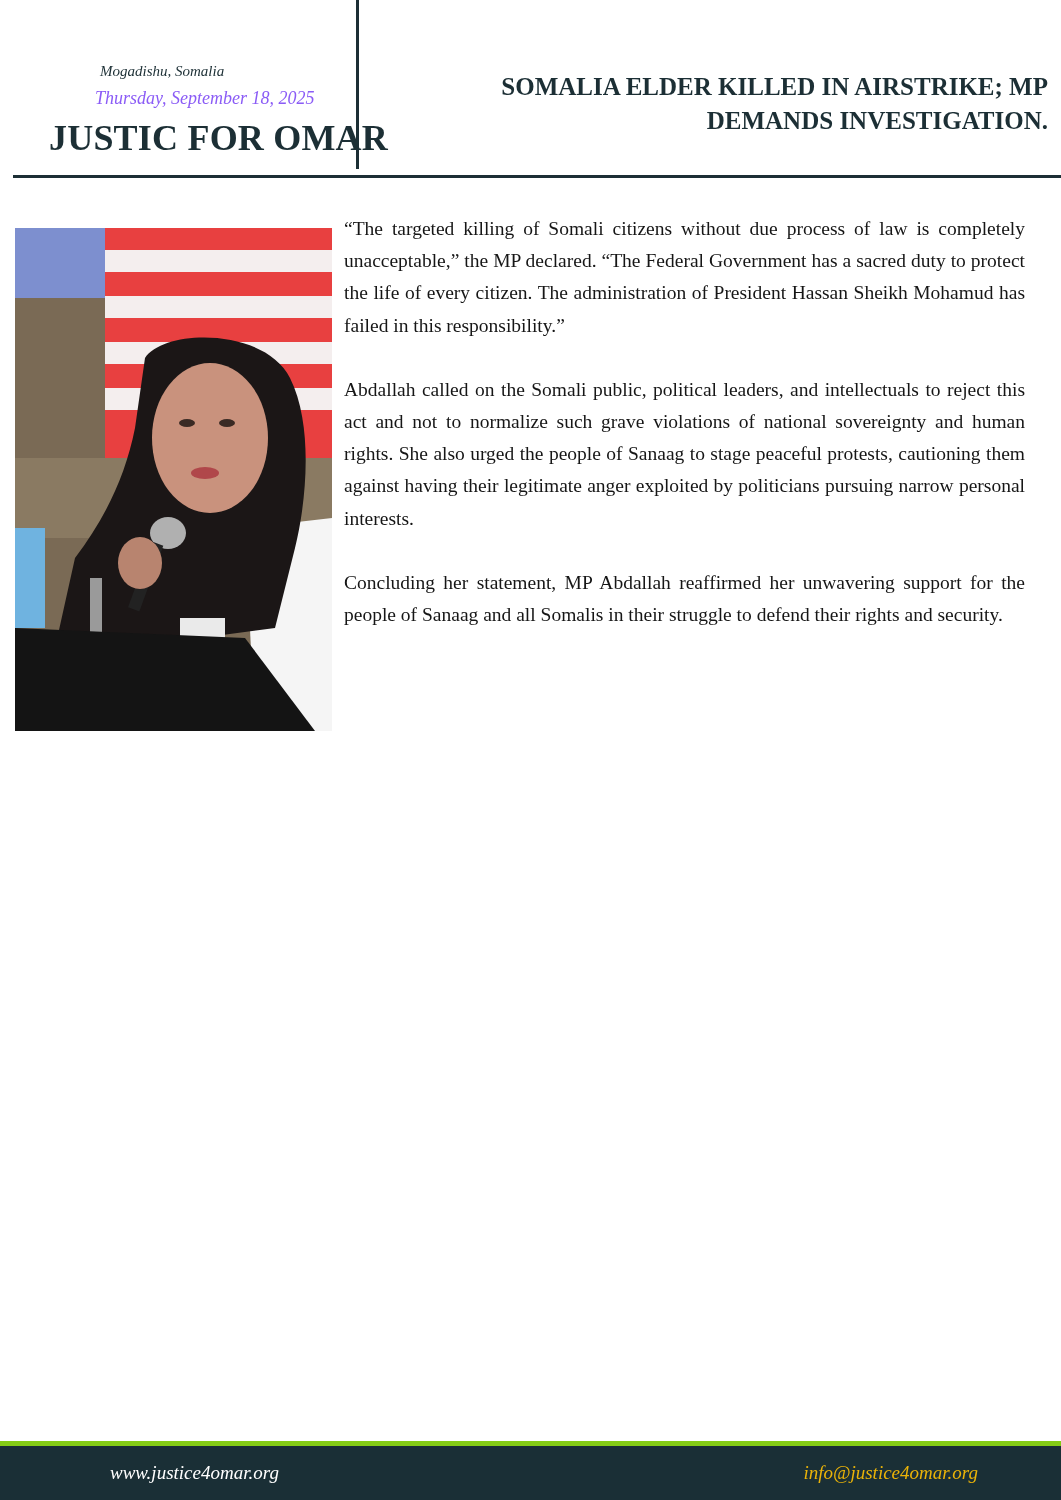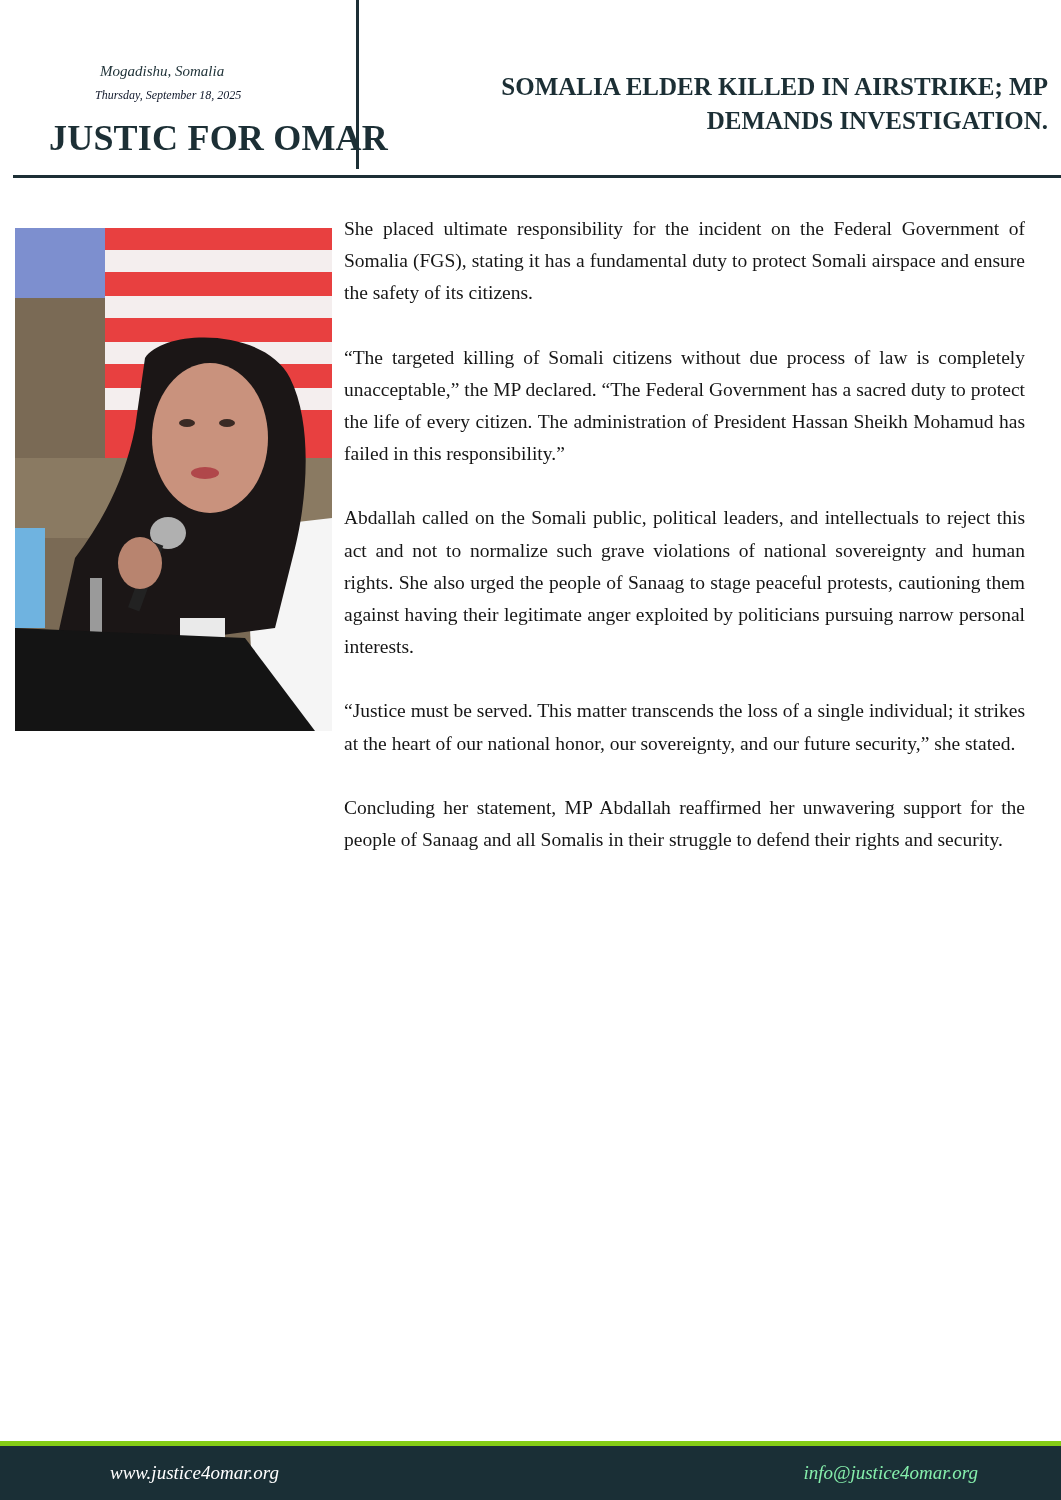--- a/index.html
+++ b/index.html
@@ -5,33 +5,33 @@
   html, body { margin: 0; padding: 0; }
   body {
     width: 1061px; height: 1500px; position: relative; overflow: hidden;
     background: #ffffff; color: #111111;
     font-family: "Liberation Serif", "DejaVu Serif", serif;
   }
   .header { position: absolute; left: 0; top: 0; width: 1061px; height: 178px; margin-left: 13px; }
   .vdivider { position: absolute; left: 343px; top: 0; width: 3px; height: 169px; background: #1c2f35; }
   .hrule { position: absolute; left: 0; top: 175px; width: 1061px; height: 3px; background: #1c2f35; }
   .location { position: absolute; left: 87px; top: 63px; font-style: italic; font-size: 15px; color: #1c2f35; white-space: nowrap; }
-  .date { position: absolute; left: 82px; top: 88px; font-style: italic; font-size: 12px; color: #0f172a; white-space: nowrap; }
+  .date { position: absolute; left: 82px; top: 88px; font-style: italic; font-size: 18px; color: #8b5cf6; white-space: nowrap; }
   .brand { position: absolute; left: 36px; top: 117px; font-weight: bold; font-size: 36px; color: #1c2f35; white-space: nowrap; letter-spacing: 0.2px; }
   .headline { position: absolute; left: 395px; top: 70px; width: 640px; font-weight: bold; font-size: 25px; line-height: 34px; color: #1c2f35; text-align: right; }
 
   .photo { position: absolute; left: 15px; top: 228px; width: 317px; height: 503px; overflow: hidden; background: #6a5c4a; }
   .photo svg { display: block; }
 
   .article { position: absolute; left: 344px; top: 213px; width: 681px; }
   .article p { margin: 0 0 32px 0; font-size: 19.5px; line-height: 32.2px; text-align: justify; color: #161616; }
 
   .footer { position: absolute; left: 0; top: 1441px; width: 1061px; height: 59px; background: #1a2f36; border-top: 5px solid #84cc16; }
   .footer-url { position: absolute; left: 110px; top: 16px; font-style: italic; font-size: 19px; color: #ffffff; }
-  .footer-email { position: absolute; right: 83px; top: 16px; font-style: italic; font-size: 19px; color: #86efac; }
+  .footer-email { position: absolute; right: 83px; top: 16px; font-style: italic; font-size: 19px; color: #eab308; }
 </style>
 </head>
 <body>
 
 <div class="header">
   <div class="location">Mogadishu, Somalia</div>
   <div class="date">Thursday, September 18, 2025</div>
   <div class="brand">JUSTIC FOR OMAR</div>
   <div class="vdivider"></div>
   <div class="headline">SOMALIA ELDER KILLED IN AIRSTRIKE; MP DEMANDS INVESTIGATION.</div>
@@ -60,23 +60,21 @@
     <rect x="165" y="390" width="45" height="70" fill="#eaeaea"></rect>
     <ellipse cx="153" cy="305" rx="18" ry="16" fill="#b0b0b0"></ellipse>
     <rect x="135" y="315" width="12" height="70" fill="#222" transform="rotate(20 140 320)"></rect>
     <ellipse cx="125" cy="335" rx="22" ry="26" fill="#b8846f"></ellipse>
     <rect x="75" y="350" width="12" height="70" fill="#9a9a9a"></rect>
     <path d="M0 400 L230 410 L300 503 L0 503 Z" fill="#141414"></path>
   </svg>
 </div>
 
 <div class="article">
-  <p>She placed ultimate responsibility for the incident on the Federal Government of Somalia (FGS), stating it has a fundamental duty to protect Somali airspace and ensure the safety of its citizens.</p>
   <p>“The targeted killing of Somali citizens without due process of law is completely unacceptable,” the MP declared. “The Federal Government has a sacred duty to protect the life of every citizen. The administration of President Hassan Sheikh Mohamud has failed in this responsibility.”</p>
   <p>Abdallah called on the Somali public, political leaders, and intellectuals to reject this act and not to normalize such grave violations of national sovereignty and human rights. She also urged the people of Sanaag to stage peaceful protests, cautioning them against having their legitimate anger exploited by politicians pursuing narrow personal interests.</p>
-  <p>“Justice must be served. This matter transcends the loss of a single individual; it strikes at the heart of our national honor, our sovereignty, and our future security,” she stated.</p>
   <p>Concluding her statement, MP Abdallah reaffirmed her unwavering support for the people of Sanaag and all Somalis in their struggle to defend their rights and security.</p>
 </div>
 
 <div class="footer">
   <div class="footer-url">www.justice4omar.org</div>
   <div class="footer-email">info@justice4omar.org</div>
 </div>
 
 </body></html>

